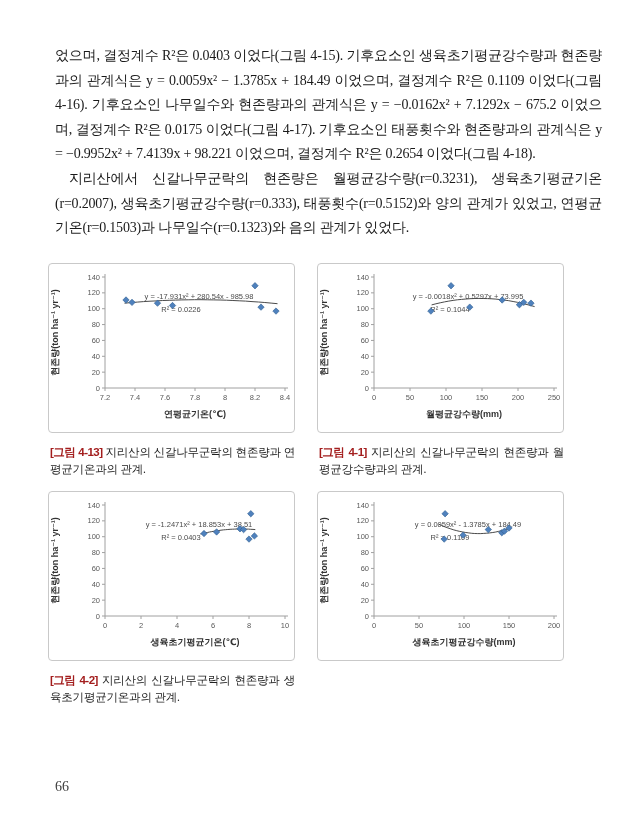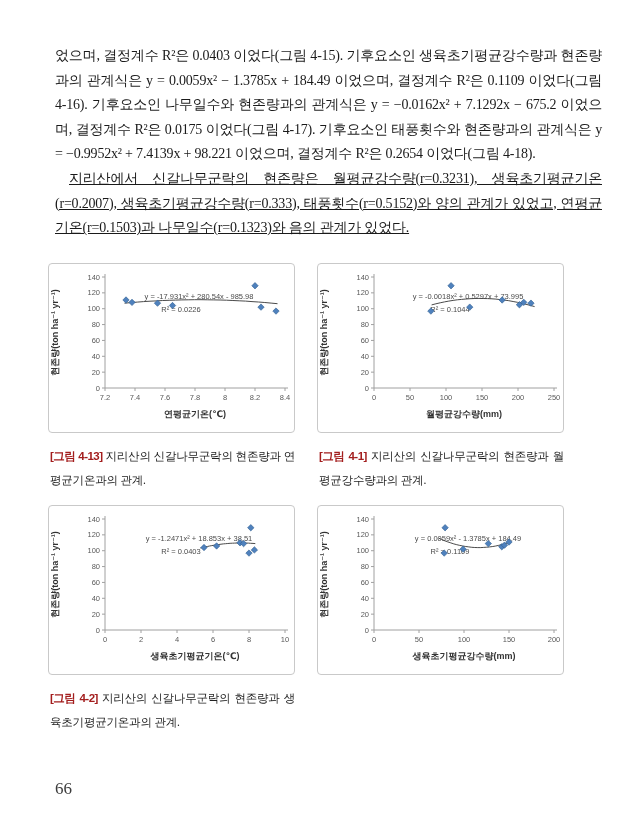--- a/index.html
+++ b/index.html
@@ -15,49 +15,49 @@
   .bodytext{
     position:absolute;left:55px;top:44px;width:547px;
   }
   .bodytext p{
     margin:0;
     font-size:14px;
     line-height:24.6px;
     text-align:justify;
     letter-spacing:-0.2px;
   }
-  .bodytext p.indent{text-indent:14px;text-decoration:underline;}
+  .bodytext p.indent{text-indent:14px;}
   .figures{
     position:absolute;left:48px;top:263px;width:516px;
     display:grid;grid-template-columns:247px 247px;column-gap:22px;
   }
   .fig{margin:0;}
   .chartbox{
     width:245px;height:168px;
     border:1px solid #c9c9c9;border-radius:4px;
     background:#fff;
   }
   .caption{
     margin:7px 0 13px 2px;
     min-height:34px;
-    font-size:11.5px;line-height:24px;
+    font-size:11.5px;line-height:17px;
     text-align:justify;
     font-family:"Liberation Serif","DejaVu Serif",serif;
     color:#222;
     letter-spacing:-0.2px;
   }
   .cap-label{
     font-family:"Liberation Sans","DejaVu Sans",sans-serif;
     font-weight:bold;
     color:var(--accent,#a31d1d);
     letter-spacing:-0.5px;
   }
   .page-number{
     position:absolute;left:55px;top:779px;
-    font-size:17px;color:#3d3d3d;
+    font-size:14px;color:#3d3d3d;
     font-family:"Liberation Serif","DejaVu Serif",serif;
   }
   
   .tick{font:7.5px "Liberation Sans","DejaVu Sans",sans-serif;fill:#595959;}
   .eq{font:7.5px "Liberation Sans","DejaVu Sans",sans-serif;fill:#4a4a4a;}
   .axis-label{font:bold 9px "Liberation Sans","DejaVu Sans",sans-serif;fill:#333;}
 </style>
 </head>
 <body>
 

